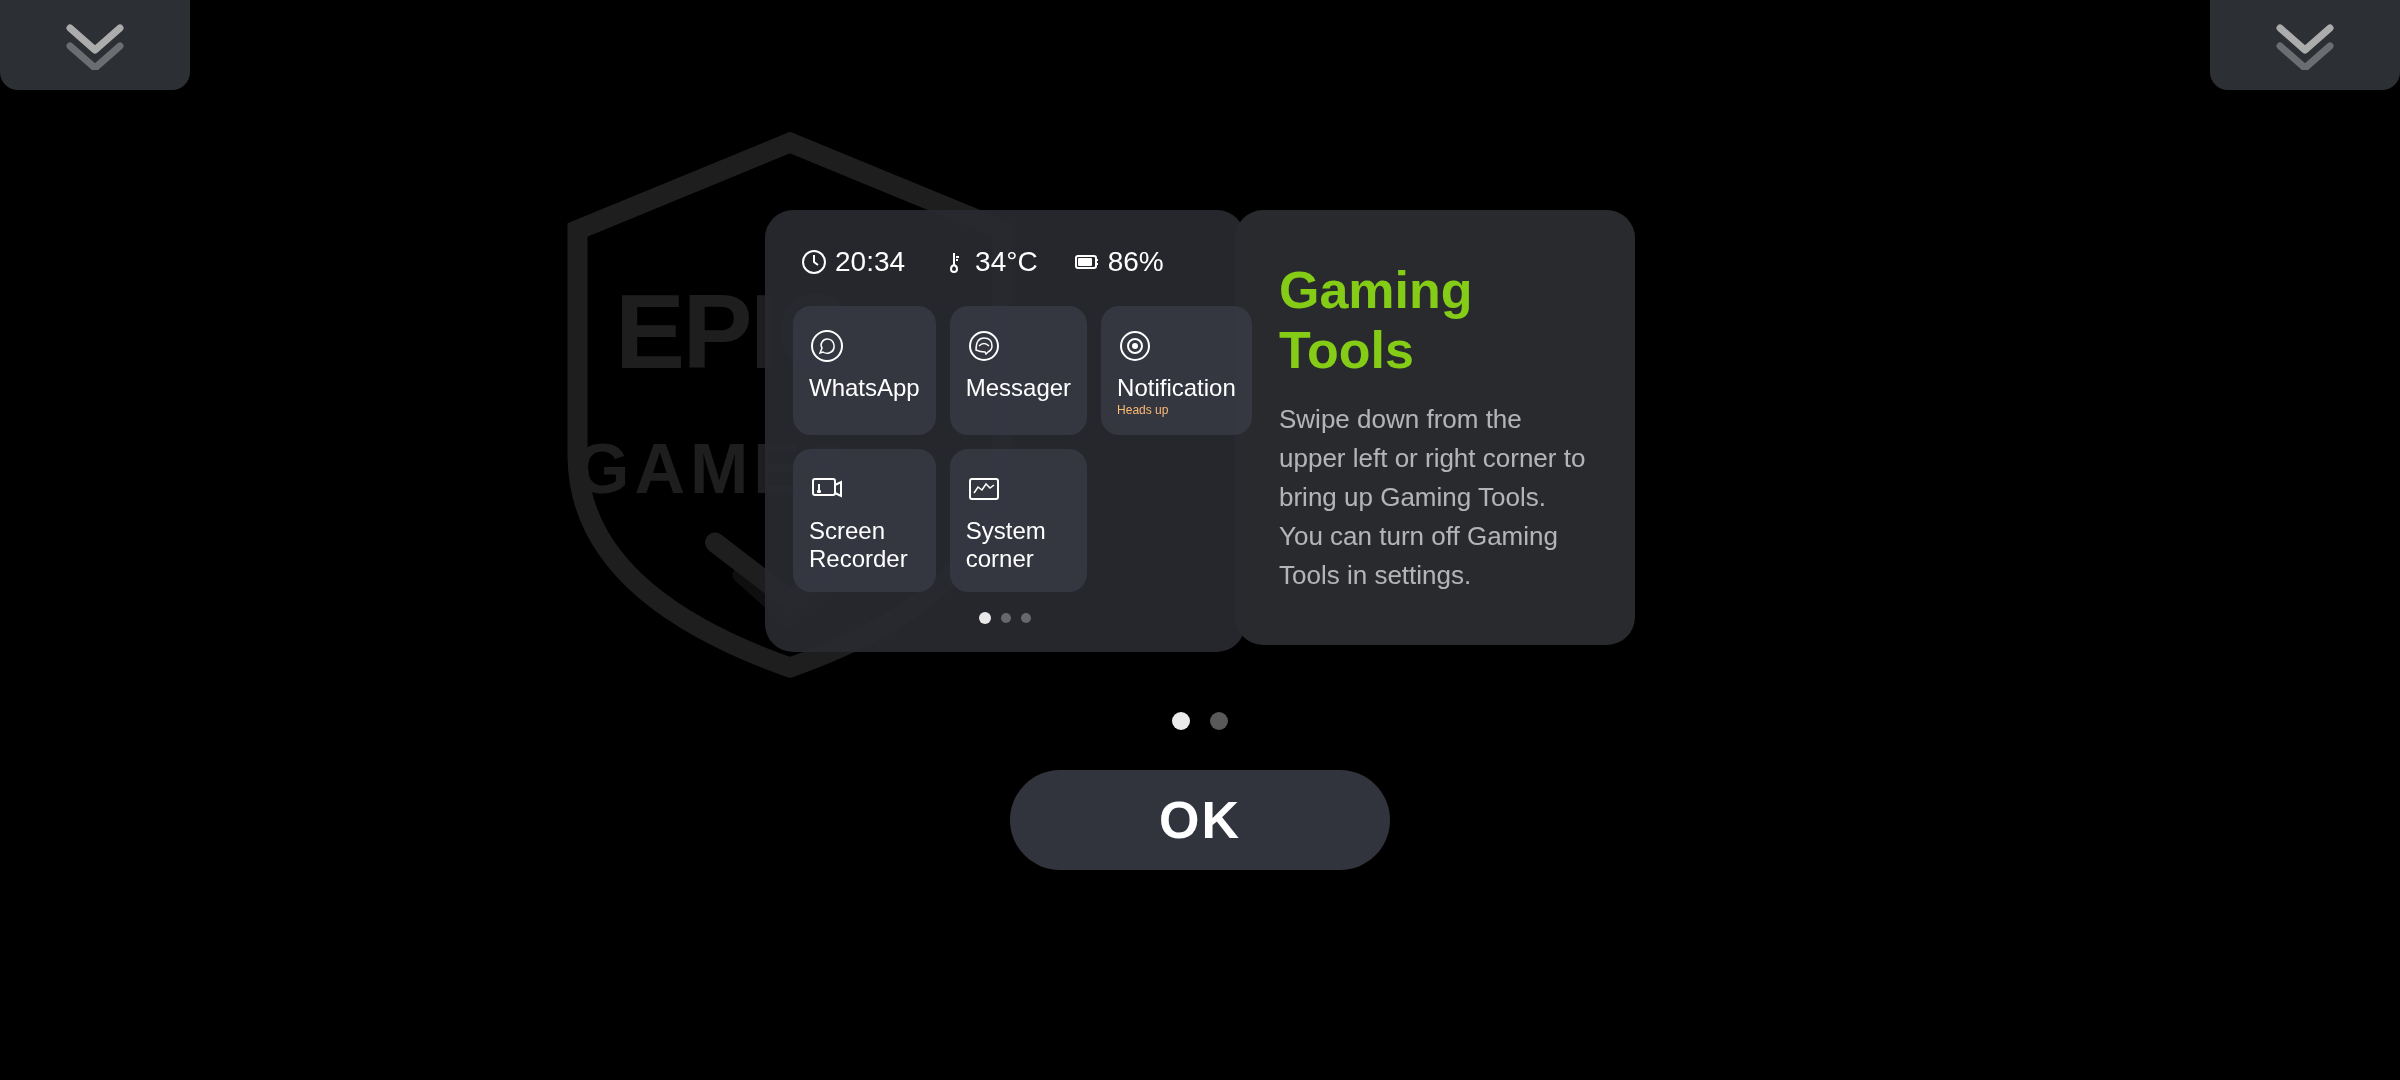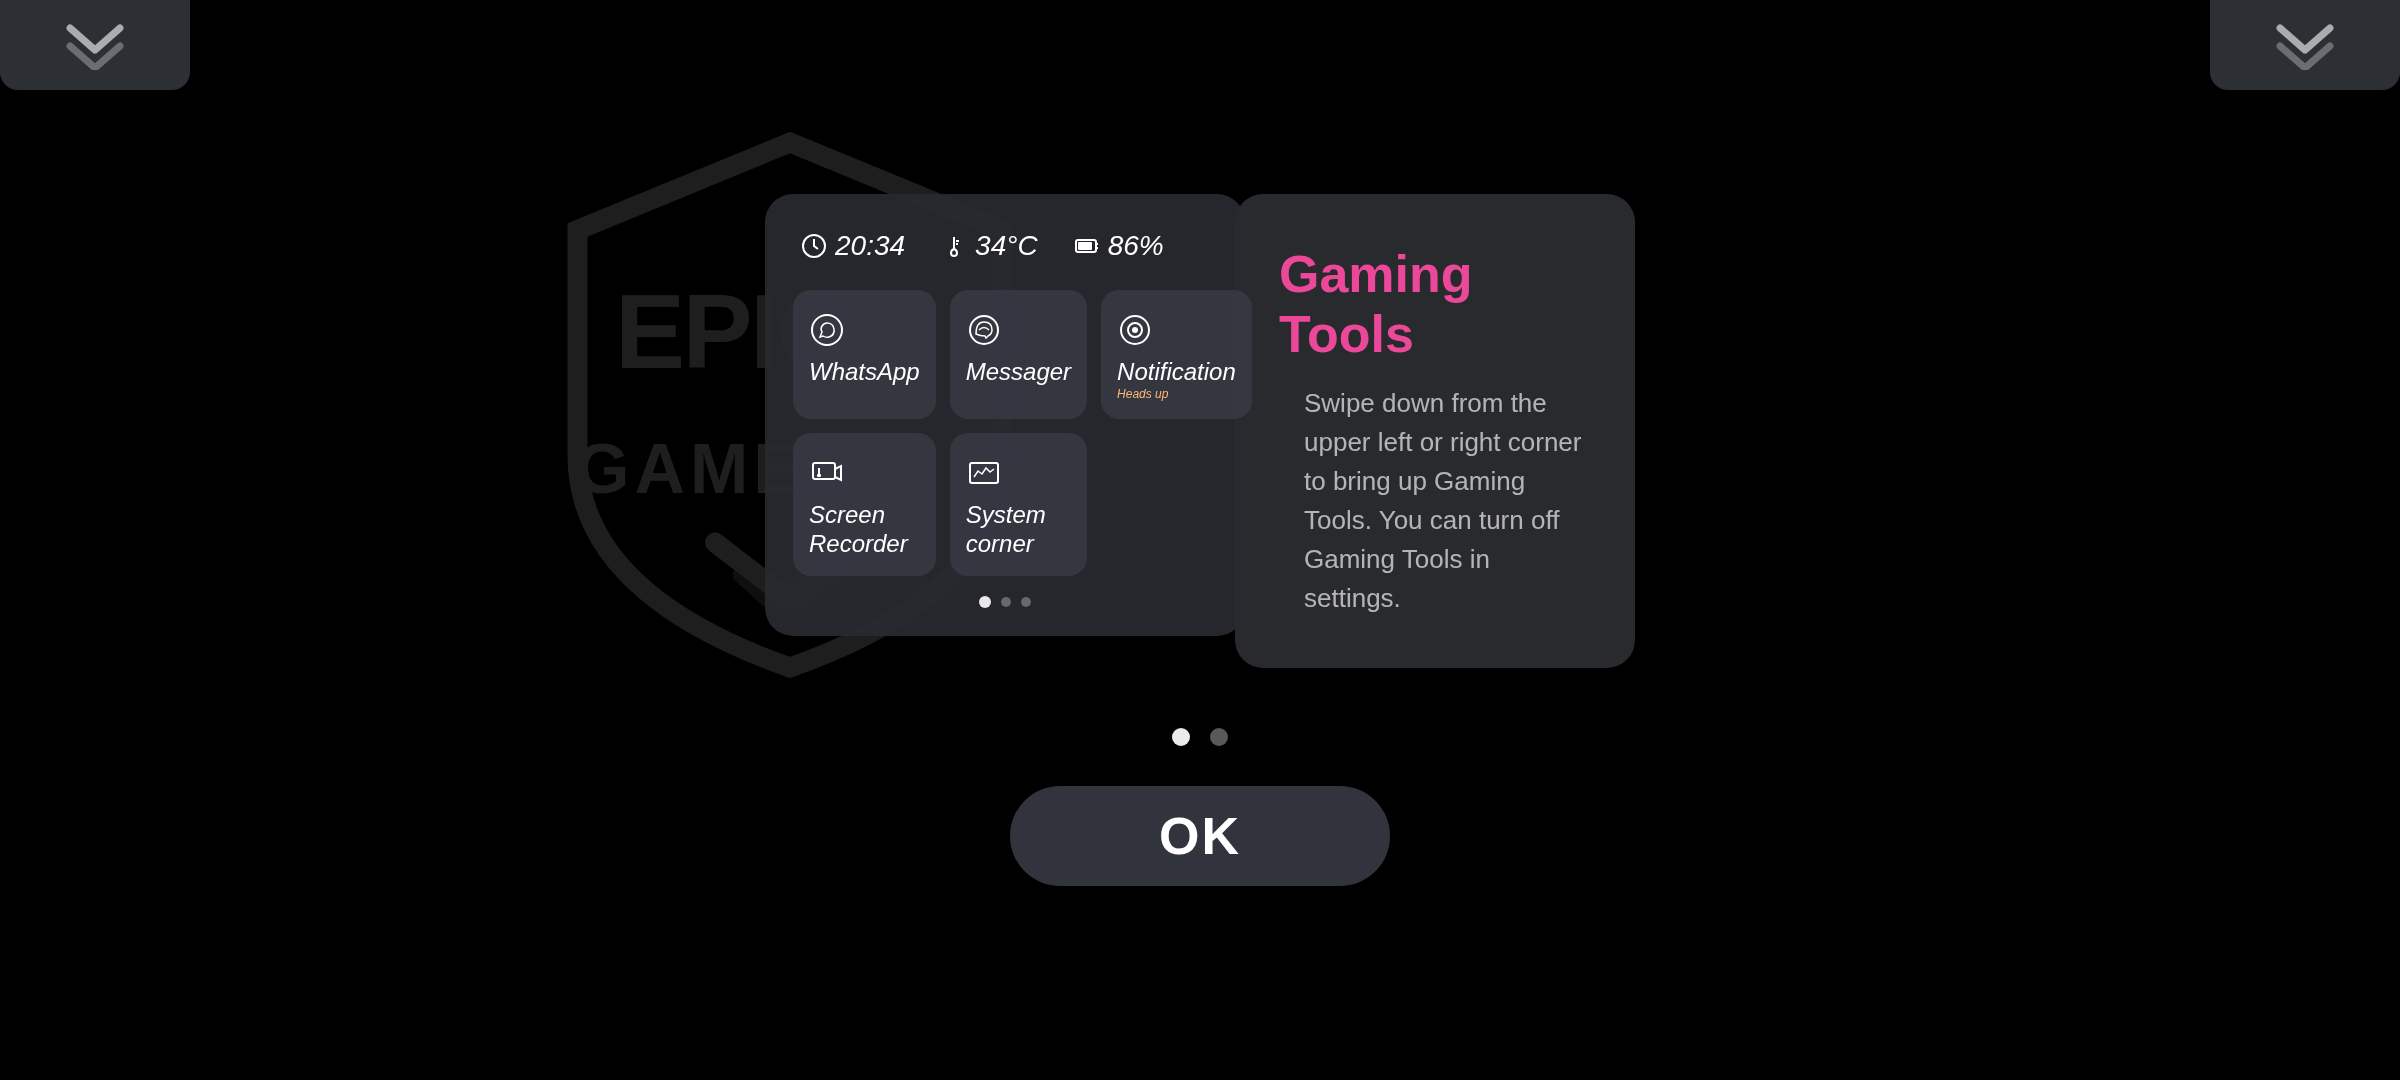--- a/index.html
+++ b/index.html
@@ -53,21 +53,20 @@
     }
 
     
     .quick-tools-panel {
       width: 480px;
       background: rgba(40, 42, 48, 0.92);
       border-radius: 28px;
       padding: 36px 28px 28px 28px;
       position: relative;
       z-index: 2;
-      font-style: italic;
     }
 
     .status-bar {
       display: flex;
       align-items: center;
       gap: 36px;
       margin-bottom: 28px;
       padding: 0 8px;
     }
 
@@ -145,31 +144,30 @@
       width: 400px;
       background: rgba(50, 52, 58, 0.80);
       border-radius: 28px;
       padding: 50px 44px;
       margin-left: -10px;
       position: relative;
       z-index: 1;
     }
 
     .gaming-tools-title {
-      color: #ec4899;
+      color: #84cc16;
       font-size: 52px;
       font-weight: 600;
       margin-bottom: 20px;
     }
 
     .gaming-tools-desc {
       color: rgba(255,255,255,0.65);
       font-size: 26px;
       line-height: 1.5;
-      margin-left: 25px;
     }
 
     
     .bottom-page-dots {
       display: flex;
       gap: 20px;
       margin-bottom: 40px;
     }
 
     .bottom-dot {

